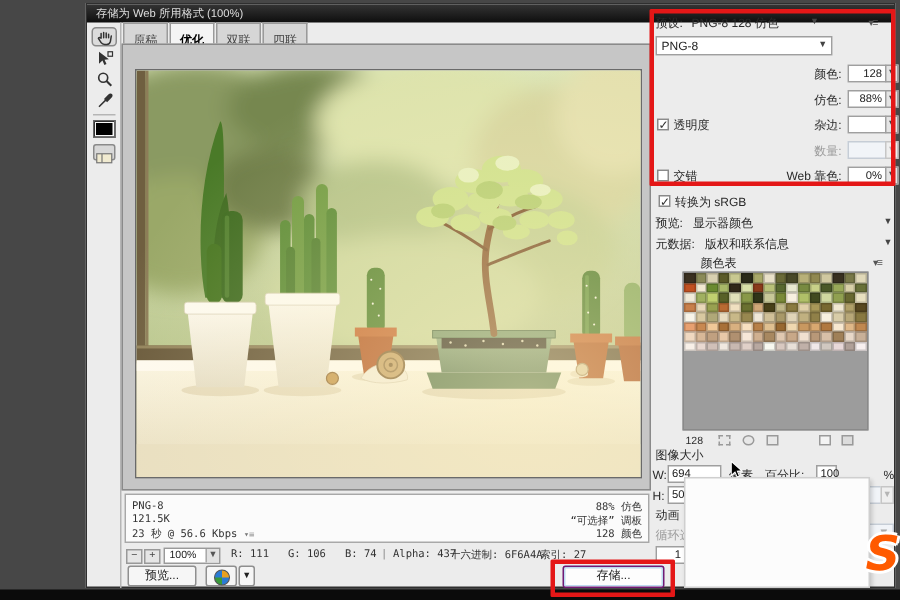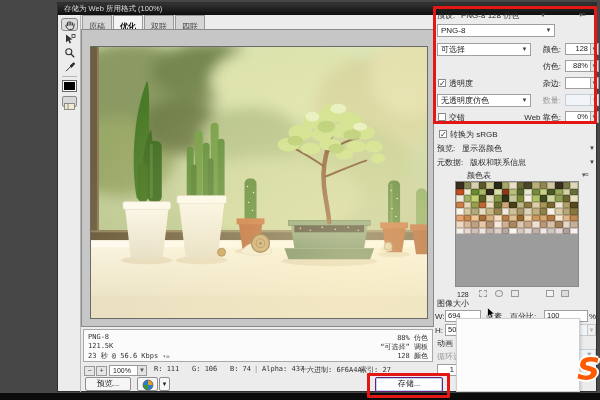--- a/index.html
+++ b/index.html
@@ -314,40 +314,34 @@
 
     <span class="lbl" style="left:379px;top:8px;">预设:</span>
     <span class="lbl" style="left:403px;top:8px;">PNG-8 128 仿色</span>
     <span class="dar" style="left:482px;top:9px;">▼</span>
     <span class="pmenu" style="left:521px;top:8px;">▾≡</span>
 
     <div class="combo" style="left:379px;top:21px;width:118px;">
       <span>PNG-8</span><span class="ar">▼</span>
     </div>
 
-    <div class="combo" style="left:379px;top:40px;width:94px;">
-      <span>可选择</span><span class="ar">▼</span>
-    </div>
     <span class="lbl" style="left:440px;top:42px;width:63px;text-align:right;">颜色:</span>
     <div class="fld" style="left:507px;top:40px;width:26px;"><span>128</span></div>
     <div class="arbtn" style="left:532px;top:40px;">▼</div>
 
     <span class="lbl" style="left:440px;top:59px;width:63px;text-align:right;">仿色:</span>
     <div class="fld" style="left:507px;top:57px;width:26px;"><span>88%</span></div>
     <div class="arbtn" style="left:532px;top:57px;">▼</div>
 
     <span class="chk on" style="left:380px;top:76px;"></span>
     <span class="lbl" style="left:391px;top:76px;">透明度</span>
     <span class="lbl" style="left:440px;top:76px;width:63px;text-align:right;">杂边:</span>
     <div class="fld" style="left:507px;top:74px;width:26px;"><span></span></div>
     <div class="arbtn" style="left:532px;top:74px;">▼</div>
 
-    <div class="combo" style="left:379px;top:91px;width:94px;">
-      <span>无透明度仿色</span><span class="ar">▼</span>
-    </div>
     <span class="lbl dis" style="left:440px;top:93px;width:63px;text-align:right;">数量:</span>
     <div class="fld off" style="left:507px;top:91px;width:26px;"><span></span></div>
     <div class="arbtn off" style="left:532px;top:91px;">▼</div>
 
     <span class="chk" style="left:380px;top:110px;"></span>
     <span class="lbl" style="left:391px;top:110px;">交错</span>
     <span class="lbl" style="left:440px;top:110px;width:63px;text-align:right;">Web 靠色:</span>
     <div class="fld" style="left:507px;top:108px;width:26px;"><span>0%</span></div>
     <div class="arbtn" style="left:532px;top:108px;">▼</div>
 
@@ -501,21 +495,21 @@
     <span class="cticon" style="left:437px;border-radius:50%;"></span>
     <span class="cticon" style="left:453px;"></span>
     <span class="cticon" style="left:488px;background:#f4f4f4;"></span>
     <span class="cticon" style="left:503px;background:#dcdcdc;"></span>
 
     <span class="lbl" style="left:379px;top:296px;">图像大小</span>
     <span class="lbl" style="left:377px;top:309px;">W:</span>
     <div class="fld" style="left:387px;top:307px;width:36px;text-align:left;"><span>694</span></div>
     <span class="lbl" style="left:428px;top:309px;">像素</span>
     <span class="lbl" style="left:452px;top:309px;">百分比:</span>
-    <div class="fld" style="left:486px;top:307px;width:44px;text-align:left;"><span>100</span></div>
+    <div class="fld" style="left:486px;top:307px;width:14px;text-align:left;"><span>100</span></div>
     <span class="lbl" style="left:531px;top:309px;">%</span>
     <span class="lbl" style="left:377px;top:323px;">H:</span>
     <div class="fld" style="left:387px;top:321px;width:36px;text-align:left;"><span>503</span></div>
     <div class="fld off" style="left:498px;top:321px;width:40px;"></div>
     <div class="arbtn off" style="left:529px;top:321px;">▼</div>
 
     <span class="lbl" style="left:379px;top:336px;">动画</span>
     <span class="lbl dis" style="left:379px;top:349px;">循环选项:</span>
     <div class="fld off" style="left:520px;top:346px;width:18px;">▼</div>
     <div class="fld" style="left:379px;top:361px;width:20px;"><span>1</span></div>

